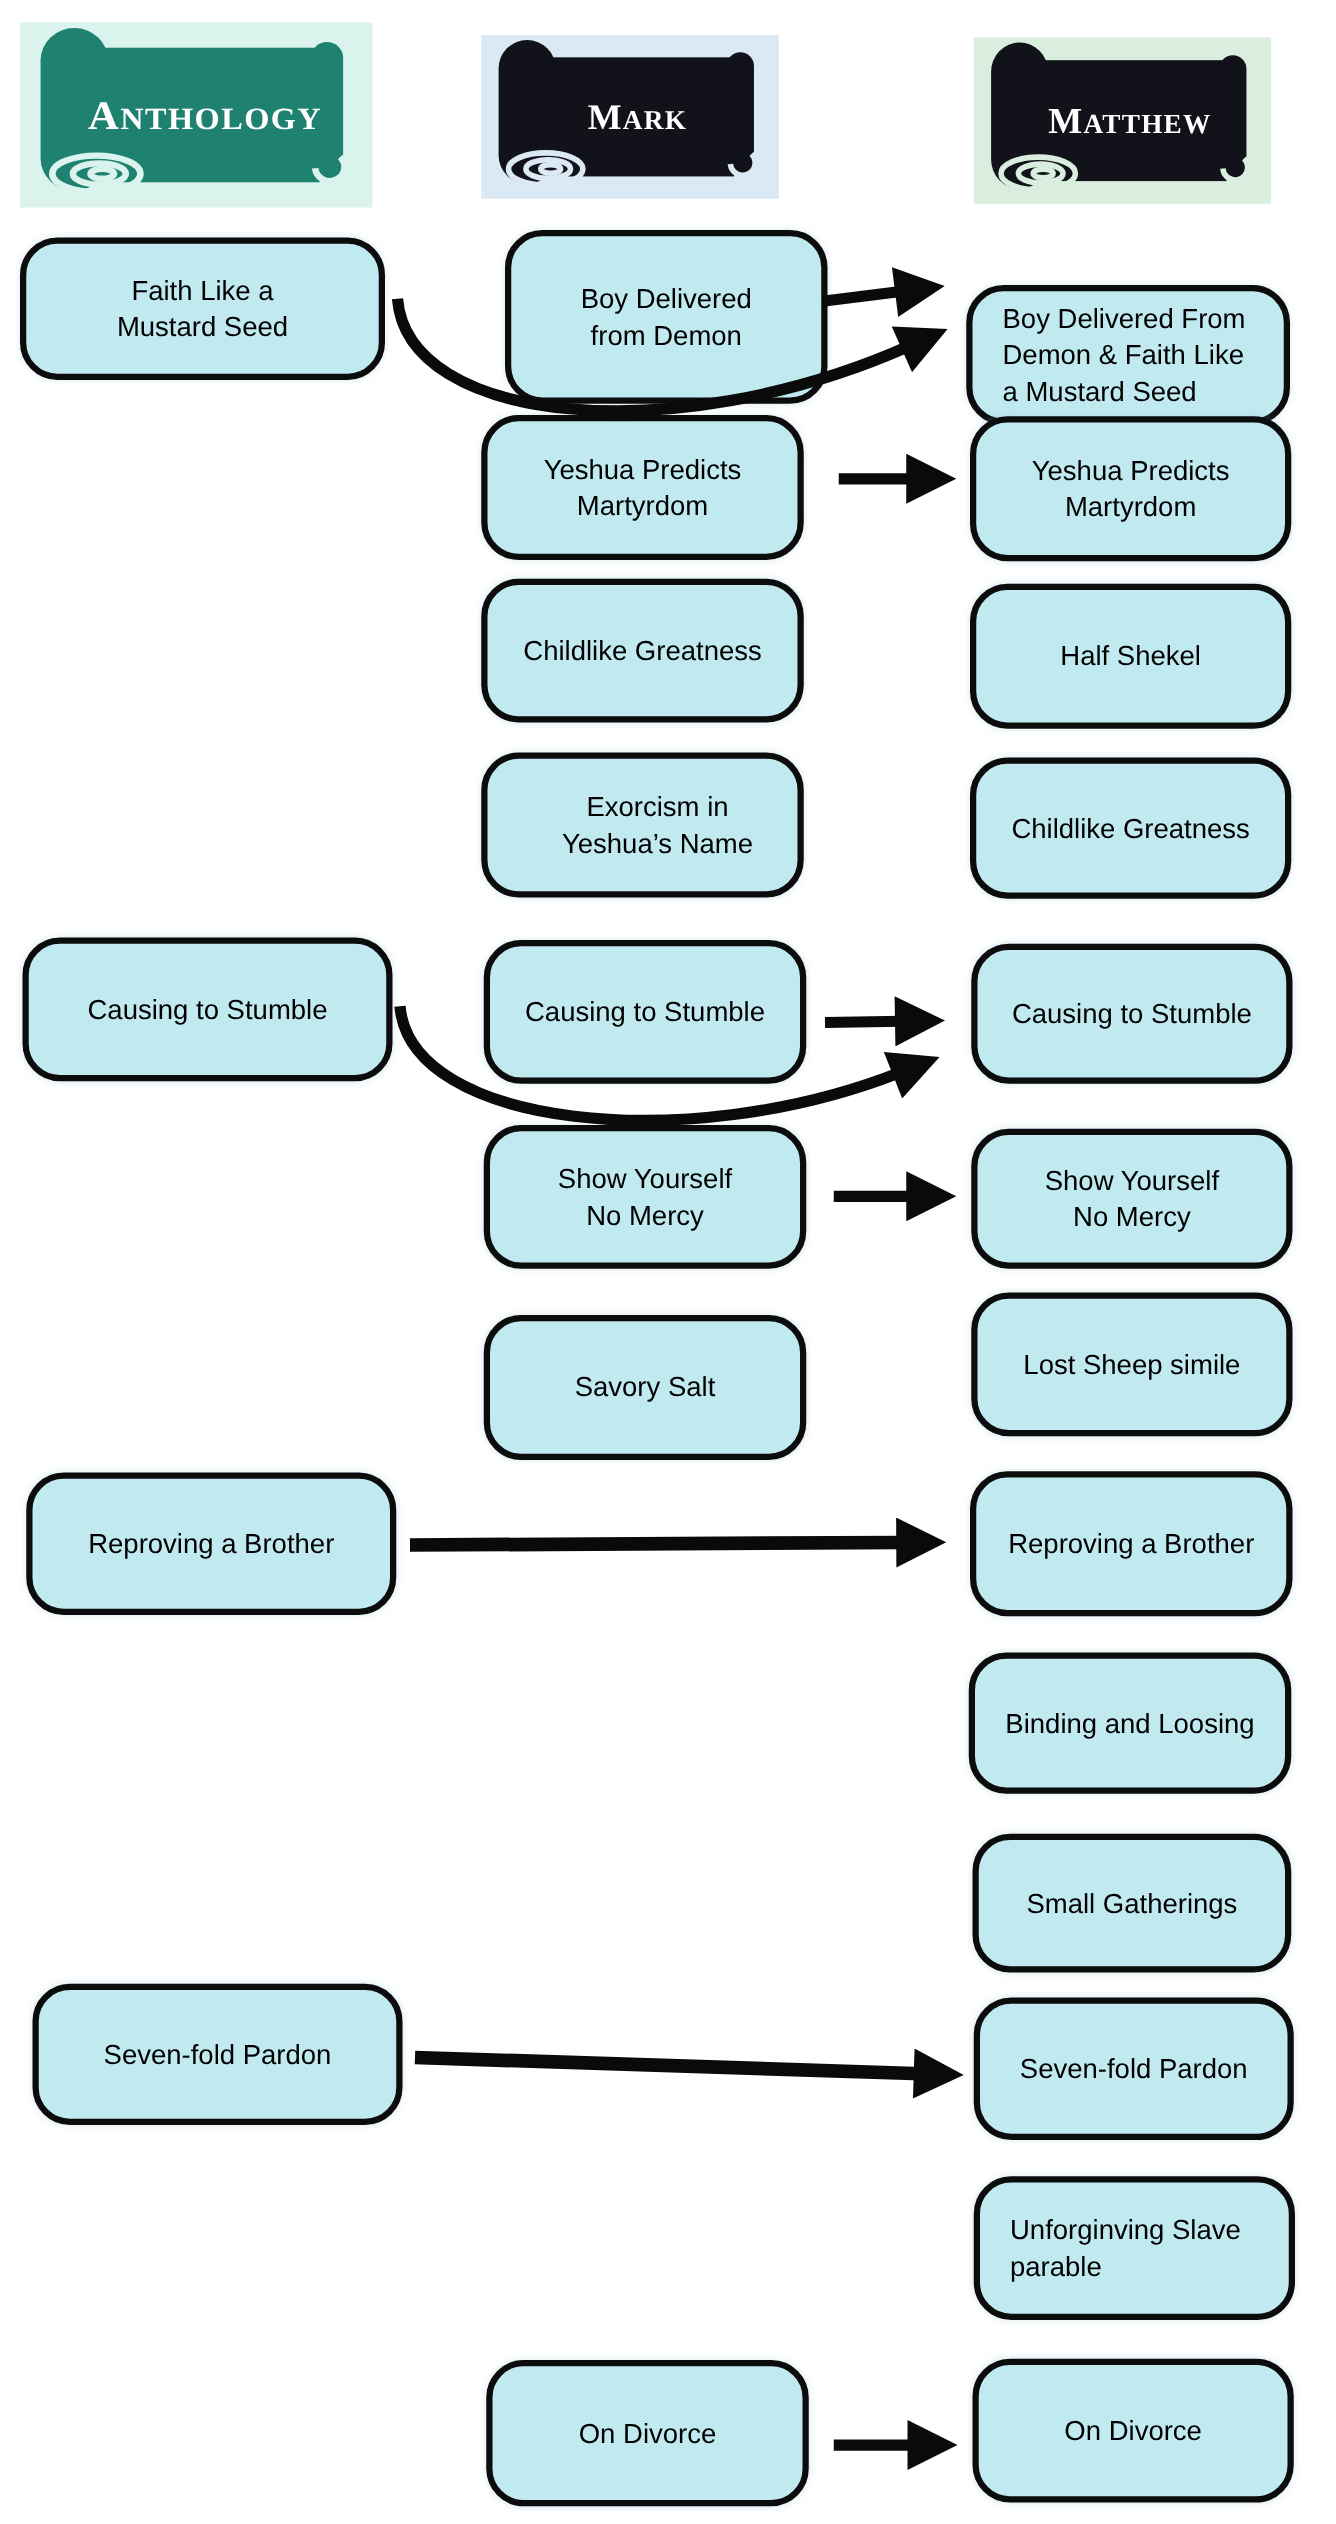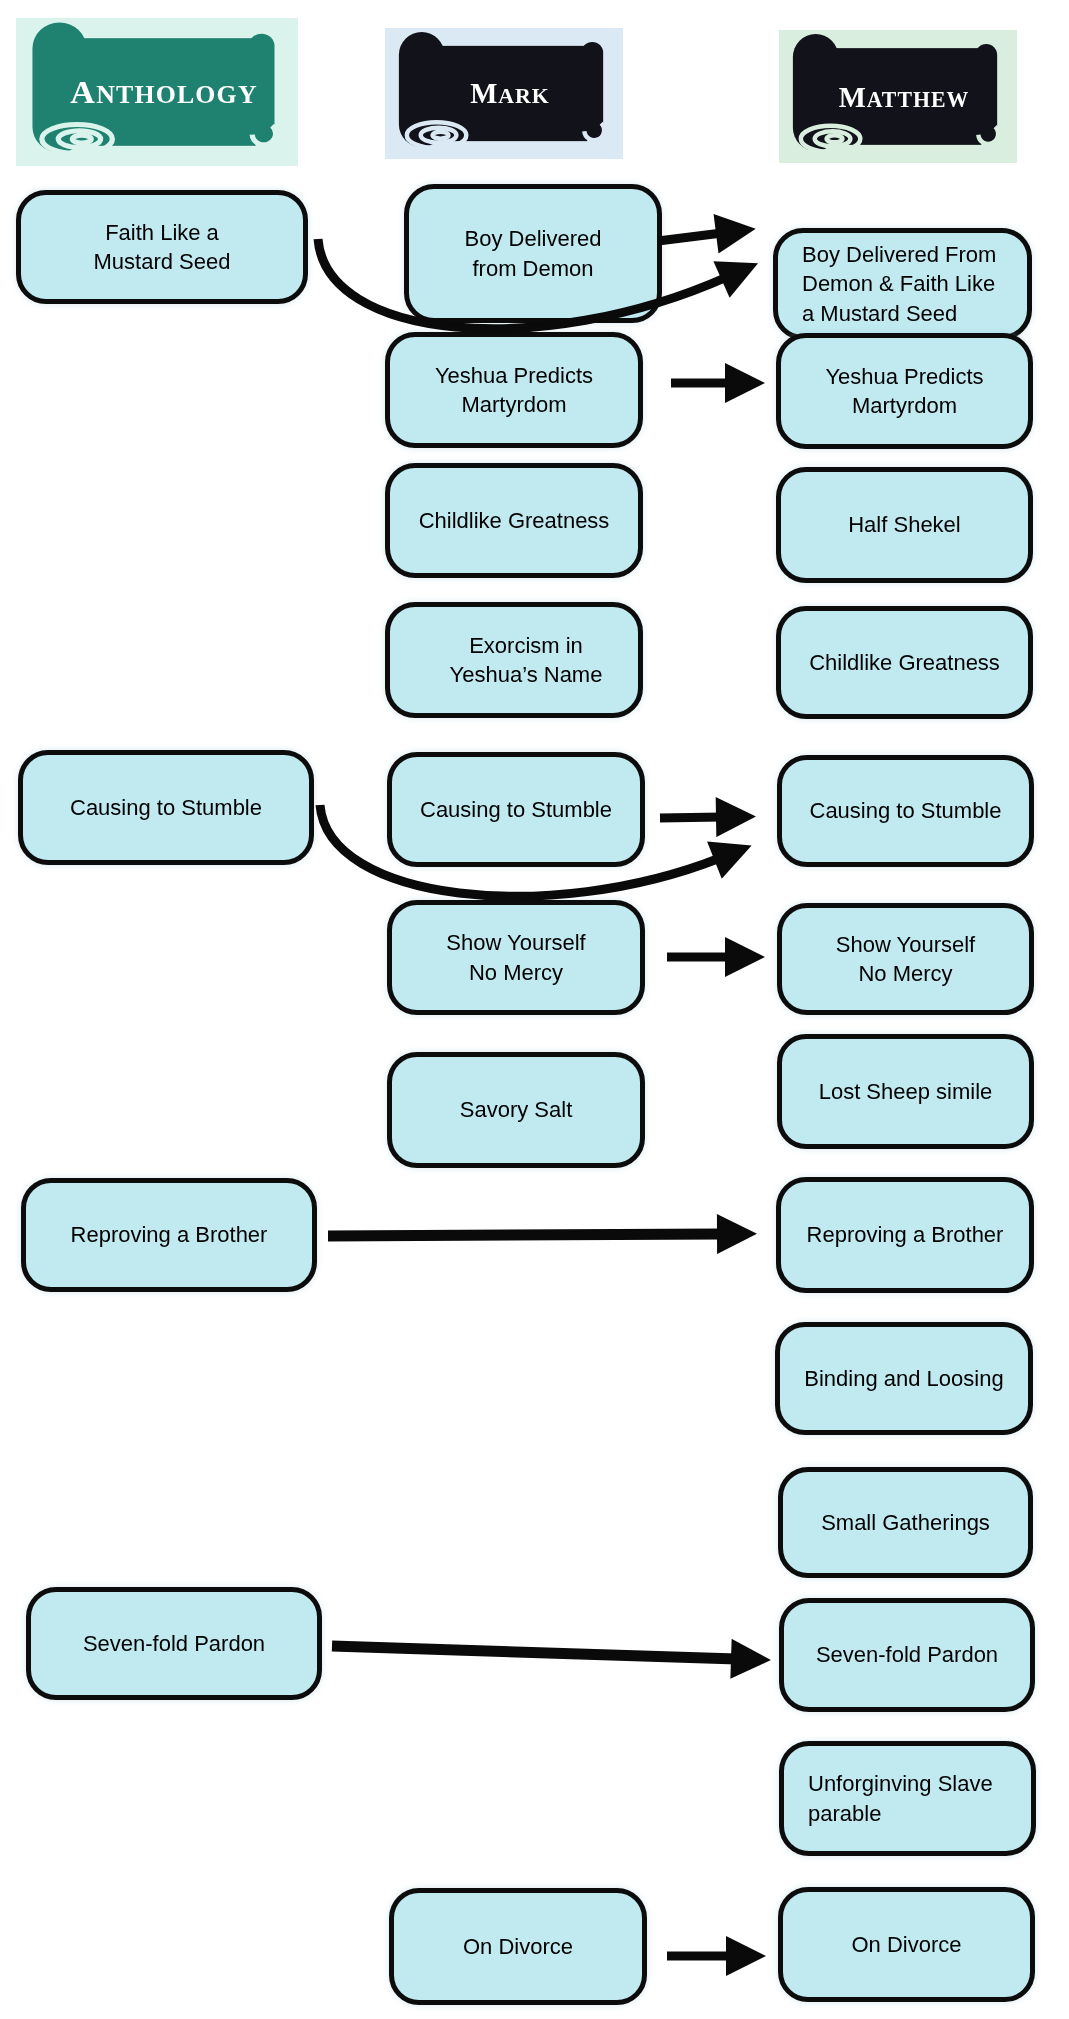--- a/index.html
+++ b/index.html
@@ -96,21 +96,21 @@
 Yeshua’s Name</div>
       <div class="box col-matthew" style="left: 776px; top: 606px; width: 257px; height: 113px;">Childlike Greatness</div>
       <div class="box col-anthology" style="left: 18px; top: 750px; width: 296px; height: 115px;">Causing to Stumble</div>
       <div class="box col-mark" style="left: 387px; top: 752px; width: 258px; height: 115px;">Causing to Stumble</div>
       <div class="box col-matthew" style="left: 777px; top: 755px; width: 257px; height: 112px;">Causing to Stumble</div>
       <div class="box col-mark" style="left: 387px; top: 900px; width: 258px; height: 115px;">Show Yourself
 No Mercy</div>
       <div class="box col-matthew" style="left: 777px; top: 903px; width: 257px; height: 112px;">Show Yourself
 No Mercy</div>
       <div class="box col-mark" style="left: 387px; top: 1052px; width: 258px; height: 116px;">Savory Salt</div>
-      <div class="box col-matthew" style="left: 777px; top: 1034px; width: 257px; height: 115px; border-radius: 29px;">Lost Sheep simile</div>
+      <div class="box col-matthew" style="left: 777px; top: 1034px; width: 257px; height: 115px;">Lost Sheep simile</div>
       <div class="box col-anthology" style="left: 21px; top: 1178px; width: 296px; height: 114px;">Reproving a Brother</div>
       <div class="box col-matthew" style="left: 776px; top: 1177px; width: 258px; height: 116px;">Reproving a Brother</div>
       <div class="box col-matthew" style="left: 775px; top: 1322px; width: 258px; height: 113px;">Binding and Loosing</div>
       <div class="box col-matthew" style="left: 778px; top: 1467px; width: 255px; height: 111px;">Small Gatherings</div>
       <div class="box col-anthology" style="left: 26px; top: 1587px; width: 296px; height: 113px;">Seven-fold Pardon</div>
       <div class="box col-matthew" style="left: 779px; top: 1598px; width: 256px; height: 114px;">Seven-fold Pardon</div>
       <div class="box col-matthew left" style="left: 779px; top: 1741px; width: 257px; height: 115px;">Unforginving Slave
 parable</div>
       <div class="box col-mark" style="left: 389px; top: 1888px; width: 258px; height: 117px;">On Divorce</div>
       <div class="box col-matthew" style="left: 778px; top: 1887px; width: 257px; height: 115px;">On Divorce</div>

